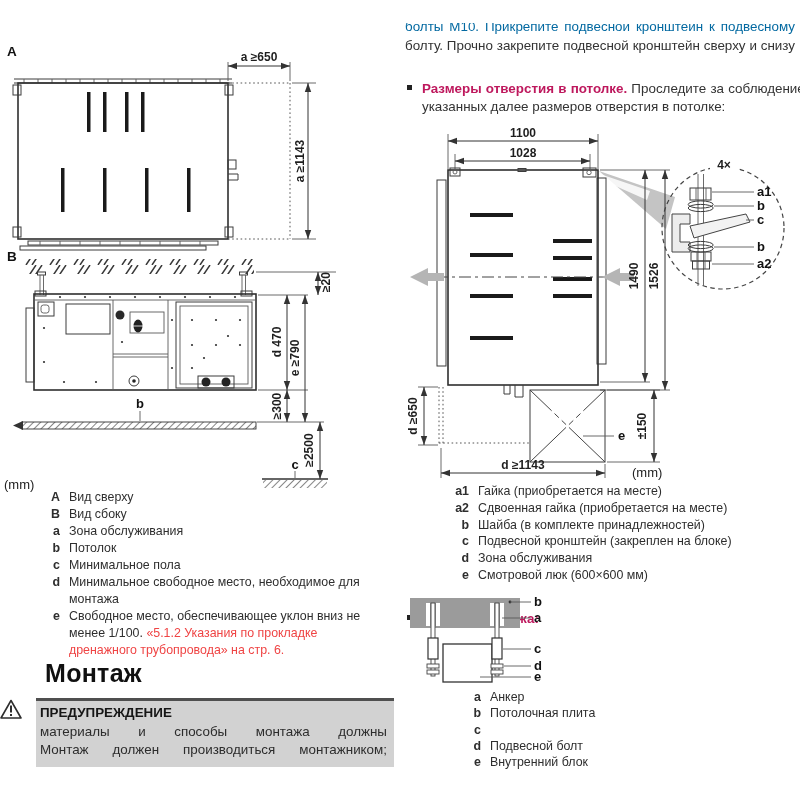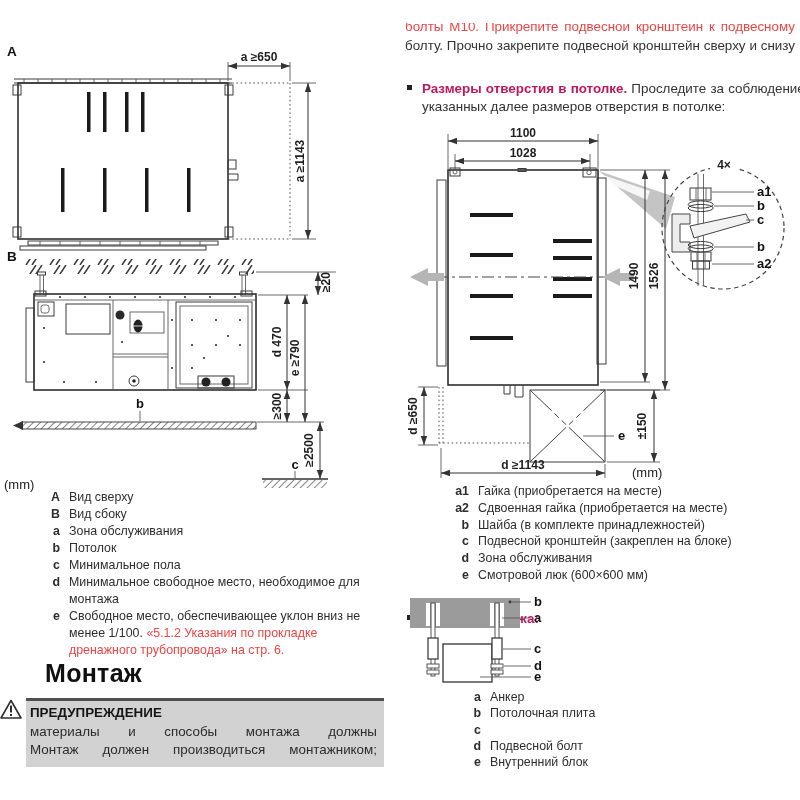--- a/index.html
+++ b/index.html
@@ -5,21 +5,21 @@
   html,body { margin:0; padding:0; }
   body { width:800px; height:800px; background:#fff; position:relative; overflow:hidden;
          font-family:"Liberation Sans", sans-serif; color:#2b2b2b; }
   #page { position:absolute; inset:0; background:#fff; }
   .abs { position:absolute; }
 
   
   .para { font-size:13.4px; line-height:17.6px; color:#333; }
   .just { text-align:justify; text-align-last:justify; }
   .clip-wrap { height:13px; overflow:hidden; }
-  .clip-inner { margin-top:-5px; color:#ef4444; }
+  .clip-inner { margin-top:-5px; color:#0369a1; }
   .bullet { padding-left:17px; position:relative; }
   .bullet .bdot { position:absolute; left:2px; top:5px; width:5px; height:5px; background:#222; }
   .bold { font-weight:bold; color:#be185d; }
   .view-label { font-weight:bold; font-size:13.5px; color:#111; }
   #heading { font-size:25px; font-weight:bold; color:#101010; letter-spacing:0.3px; }
 
   
   .legend { font-size:12.4px; line-height:17px; color:#2e2e2e; }
   .legend .row { display:flex; }
   .legend .k { font-weight:bold; flex:none; text-align:right; }
@@ -243,21 +243,21 @@
   </div>
 
   <div class="abs" id="heading" style="left:45px;top:659px">Монтаж</div>
 
   <svg class="abs" style="left:0;top:699px" width="22" height="21" viewBox="0 0 22 21">
     <path d="M11,1.5 L21,19 H1 Z" fill="#fff" stroke="#2e2e2e" stroke-width="1.6" stroke-linejoin="round"></path>
     <rect x="10" y="6.5" width="2" height="7" fill="#2e2e2e"></rect>
     <rect x="10" y="15" width="2" height="2" fill="#2e2e2e"></rect>
   </svg>
 
-  <div class="abs" id="warnbox" style="left:26px;top:698px;width:347px;height:62px">
+  <div class="abs" id="warnbox" style="left:36px;top:698px;width:347px;height:62px">
     <div id="warn-title">ПРЕДУПРЕЖДЕНИЕ</div>
     <div class="para">
       <div class="just">материалы и способы монтажа должны</div>
       <div class="just">Монтаж должен производиться монтажником;</div>
     </div>
   </div>
 
   <div class="abs para clip-wrap" style="left:405px;top:23px;width:390px">
     <div class="clip-inner just">болты М10. Прикрепите подвесной кронштейн к подвесному</div>
   </div>

